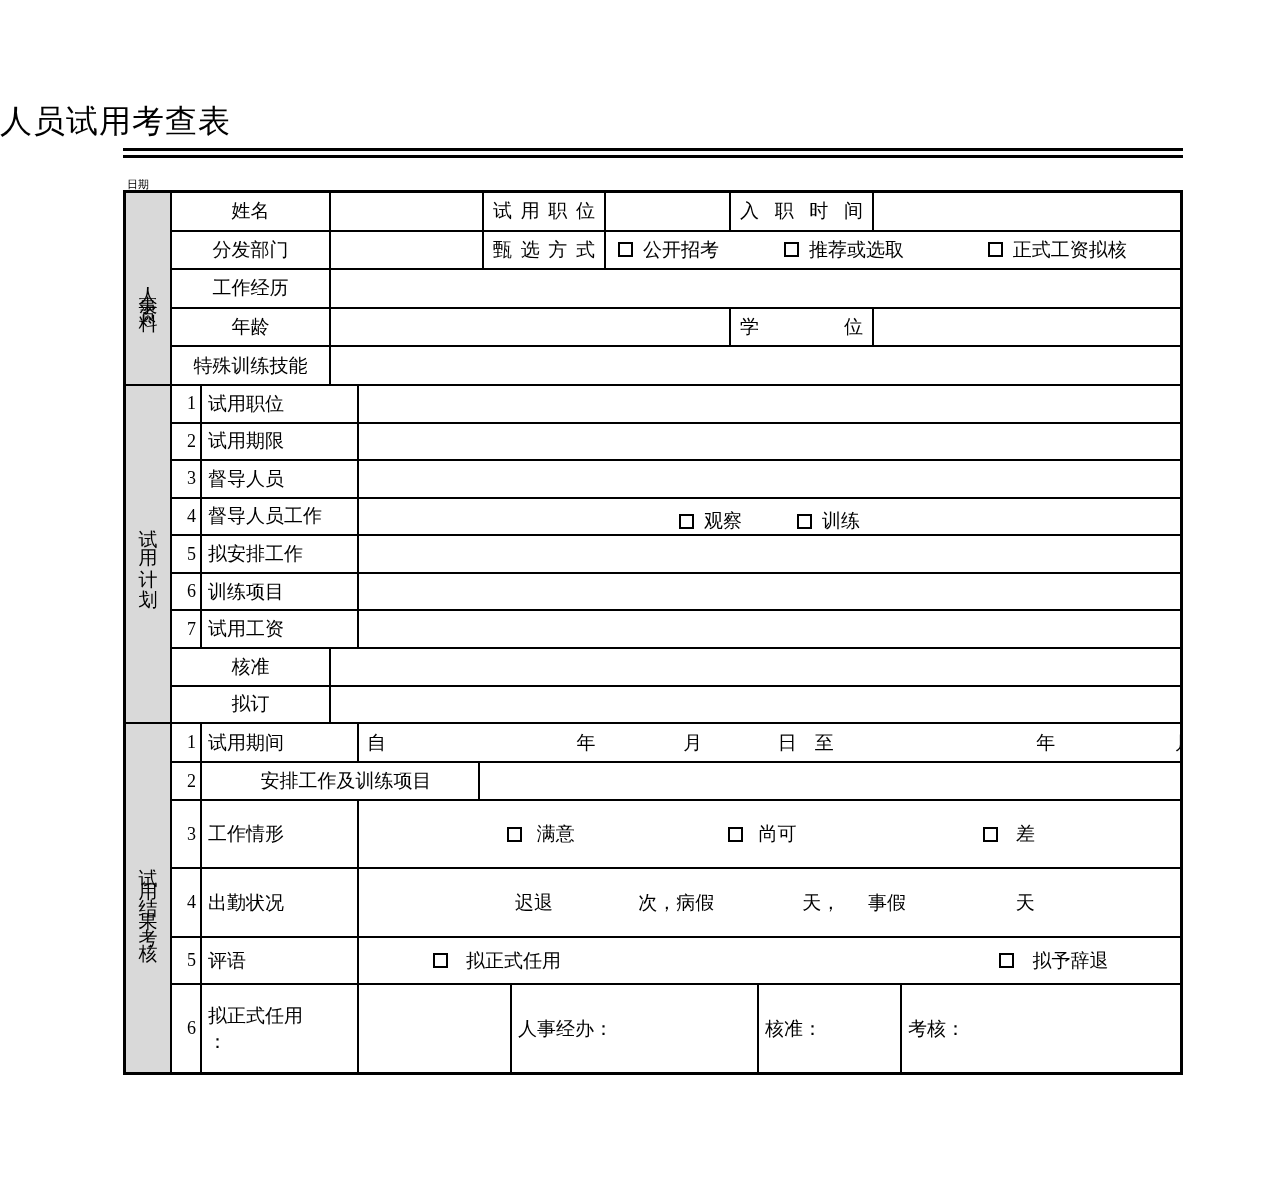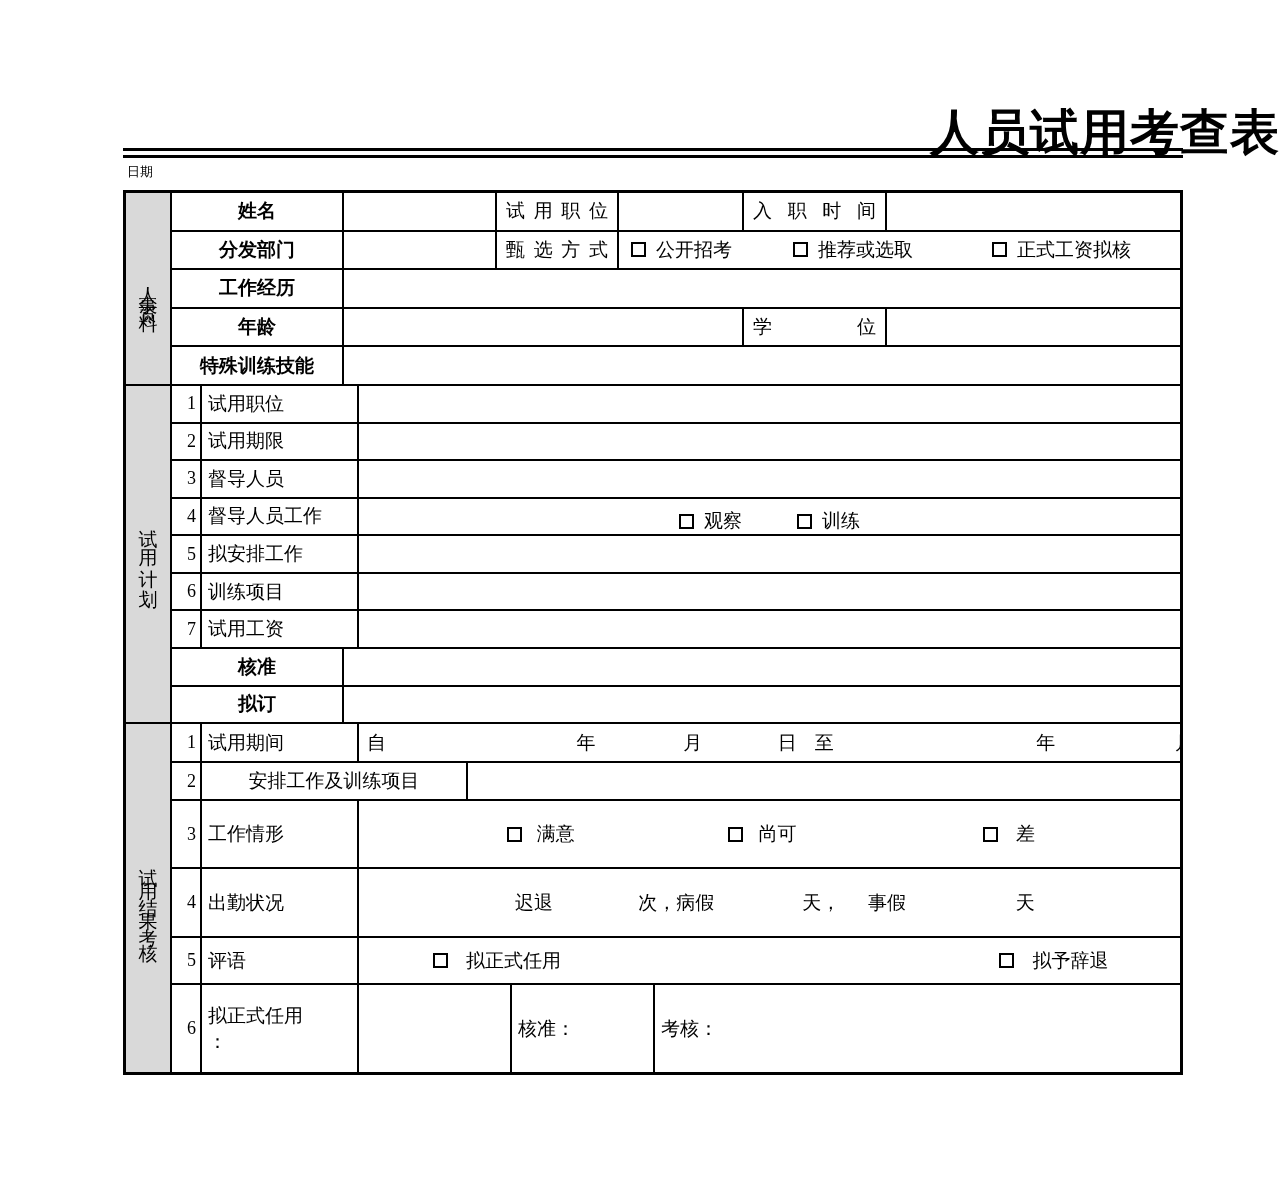--- a/index.html
+++ b/index.html
@@ -4,28 +4,28 @@
 <style>
   * { margin:0; padding:0; box-sizing:border-box; }
   html,body { background:#ffffff; }
   body {
     width:1280px; height:1177px; position:relative;
     font-family:"Liberation Serif","DejaVu Serif",serif;
     color:#000; font-size:19px;
   }
   .page-title {
     position:absolute; top:100px; left:0; width:100%;
-    text-align:right; font-size:49px; font-weight:bold;
+    text-align:left; font-size:32px; font-weight:normal;
     letter-spacing:1px; z-index:2;
   }
   .double-line {
     position:absolute; top:148px; left:123px; width:1060px; height:10px;
     border-top:3px solid #000; border-bottom:3px solid #000; z-index:1;
   }
-  .date-label { position:absolute; top:163px; left:127px; font-size:13px; }
+  .date-label { position:absolute; top:177px; left:127px; font-size:11px; }
 
   .form-table {
     position:absolute; top:190px; left:123px; width:1060px; height:885px;
     border:3px solid #000; display:flex; flex-direction:column;
     background:#fff;
   }
   .section { display:flex; border-bottom:2px solid #000; }
   .section:last-child { border-bottom:none; }
   .s1 { height:193px; } .s2 { height:338px; } .s3 { flex:1; }
 
@@ -40,23 +40,23 @@
   .row { display:flex; border-bottom:2px solid #000; flex:1; min-height:0; }
   .rows .row:last-child { border-bottom:none; }
   .r39 { flex:0 0 39px; } .r38 { flex:0 0 38px; } .r68 { flex:0 0 68px; }
   .r69 { flex:0 0 69px; } .r47 { flex:0 0 47px; } .rlast { flex:1; }
 
   .cell {
     border-right:2px solid #000; display:flex; align-items:center;
     overflow:hidden; position:relative;
   }
   .cell.last { border-right:none; }
-  .w187 { width:172px;font-weight:bold; } .w30 { width:30px; } .w157 { width:157px; }
+  .w187 { width:159px; } .w30 { width:30px; } .w157 { width:157px; }
   .w153 { width:153px; } .w122 { width:122px; } .w125 { width:125px; }
-  .w165 { width:143px; } .w400 { width:400px; } .w310 { width:266px; }
+  .w165 { width:143px; } .w400 { width:400px; } .w310 { width:266px;margin-left:12px; }
   .w247 { width:247px; } .wflex { flex:1; }
 
   .center { justify-content:center; text-align:center; }
   .padl { padding-left:6px; }
   .num { justify-content:flex-end; padding-right:4px; font-size:18px; }
   .row .cell.jc { align-items:center; }
   .jc > span { width:100%; text-align:justify; text-align-last:justify; padding:0 9px; }
   .pre { white-space:pre-line; line-height:1.35; }
 
   .cb {
@@ -258,19 +258,20 @@
             <span class="cb"></span>
             <span>拟予辞退</span>
           </div>
         </div>
       </div>
       <div class="row rlast">
         <div class="cell w30 num">6</div>
         <div class="cell w157 padl pre">拟正式任用
 ：</div>
         <div class="cell w153"></div>
+        <div class="cell w247 padl">人事经办：</div>
         <div class="cell w165 padl">核准：</div>
         <div class="cell wflex last padl">考核：</div>
       </div>
     </div>
   </div>
 
 </div>
 
 </body></html>

